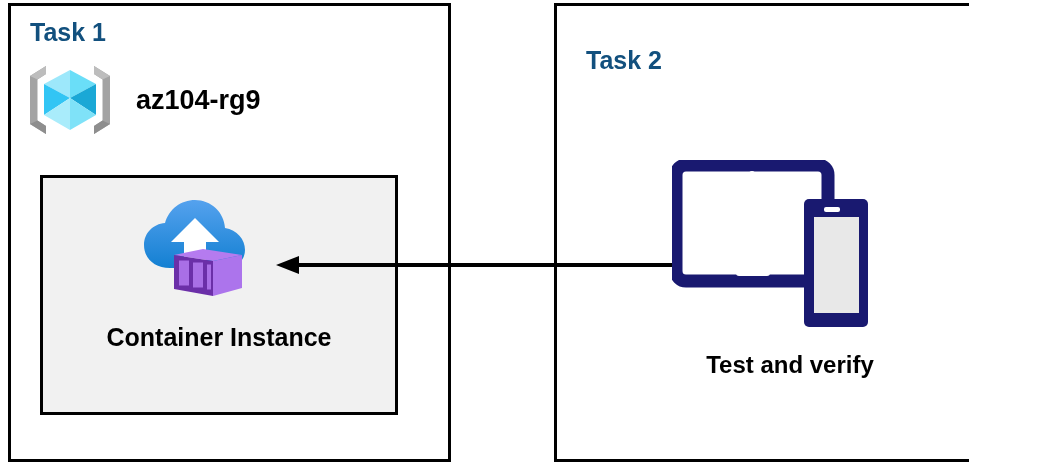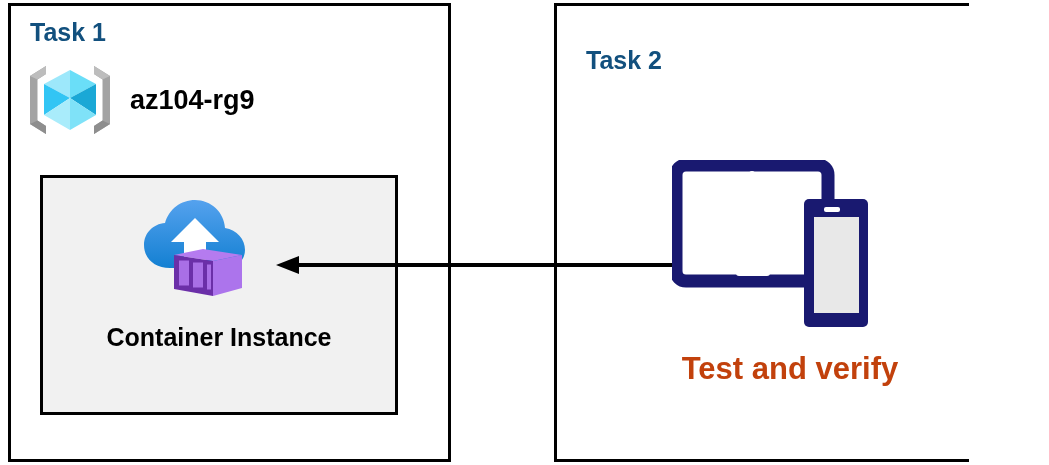--- a/index.html
+++ b/index.html
@@ -56,21 +56,21 @@
   }
   #rg-icon {
     width: 88px;
     height: 76px;
     display: block;
   }
   #rg-label {
     font-size: 27px;
     font-weight: bold;
     color: #000000;
-    margin-left: 16px;
+    margin-left: 22px;
     white-space: nowrap;
   }
 
   
   #container-box {
     position: absolute;
     left: 40px;
     top: 175px;
     width: 358px;
     height: 240px;
@@ -116,23 +116,23 @@
     width: 200px;
     height: 172px;
     display: block;
   }
   #devices-label {
     position: absolute;
     left: 600px;
     top: 351px;
     width: 380px;
     text-align: center;
-    font-size: 31px;
-    font-weight: bold;
-    color: #c2410c;
+    font-size: 24px;
+    font-weight: bold;
+    color: #000000;
     white-space: nowrap;
   }
 </style>
 </head>
 <body>
 
 <div id="canvas">
 
   <div class="panel" id="panel-task1"></div>
 

